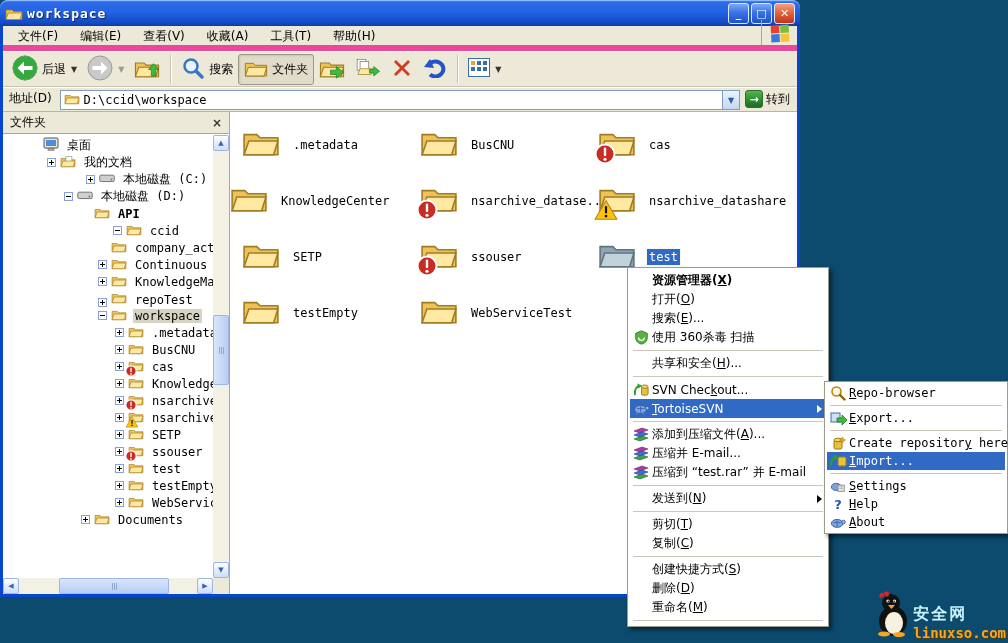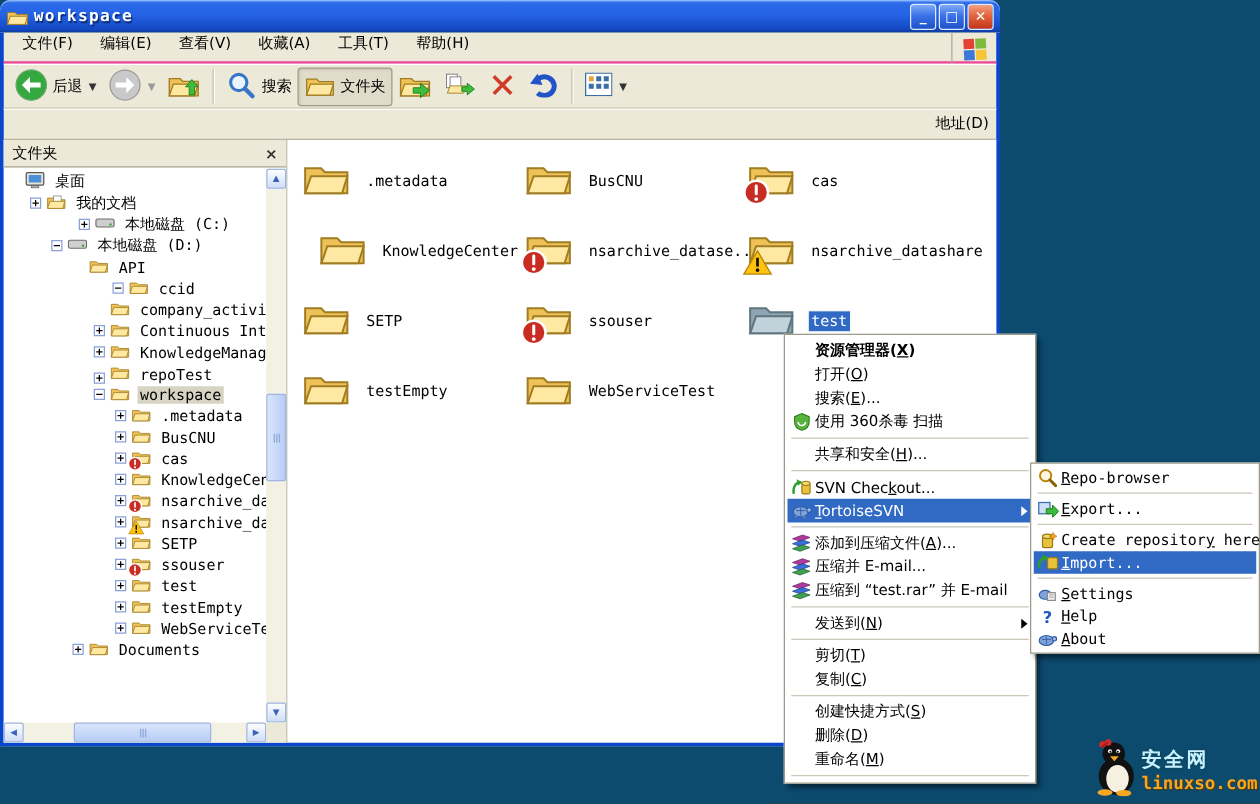--- a/index.html
+++ b/index.html
@@ -17,56 +17,56 @@
   .tbtns { display:flex; gap:2px; }
   .wbtn { width:21px; height:21px; border-radius:3px; border:1px solid #DCE9FC; color:#fff; font-size:11px;
     font-weight:bold; display:flex; align-items:center; justify-content:center;
     background:linear-gradient(180deg,#7FAAF6,#3A72E8 45%,#1E51C8); }
   .wbtn.close { background:linear-gradient(180deg,#F3A183,#E2643C 45%,#C3331A); }
 
   .winbody { height:571px; border:3px solid #0846CE; border-top:none; background:#ECE9D8;
     display:flex; flex-direction:column; }
 
   
-  .menubar { height:25px; display:flex; align-items:flex-start; font-size:12px; padding-left:4px;
-    border-bottom:2px solid #ec4899; }
+  .menubar { height:25px; display:flex; align-items:flex-end; font-size:12px; padding-left:4px;
+    border-bottom:6px solid #ec4899; }
   .mb-item { padding:4px 11px; color:#000; }
   .winflag { margin-left:auto; width:36px; height:25px; border-left:1px solid #ACA899;
     display:flex; align-items:center; justify-content:center; }
 
   
   .toolbar { height:36px; display:flex; align-items:center; border-top:1px solid #fff;
     border-bottom:1px solid #C9C5B2; padding:0 4px; font-size:12px; }
   .tbtn { display:flex; align-items:center; gap:4px; padding:2px 5px; border-radius:3px; height:31px; }
   .tbtn.pressed { border:1px solid #9C9A8A; background:#E0DCC9; box-shadow:inset 1px 1px 2px #C8C4AE; }
   .tsep { width:1px; height:28px; background:#C6C2B0; box-shadow:1px 0 0 #fff; margin:0 5px; }
   .ddc { font-size:8px; color:#333; margin-left:1px; }
 
   
-  .addressbar { height:25px; display:flex; align-items:flex-end; gap:5px; padding:2px 3px;
-    border-top:1px solid #fff; border-bottom:1px solid #B9B5A2; font-size:12px;flex-direction:column; }
+  .addressbar { height:25px; display:flex; align-items:flex-start; gap:5px; padding:2px 3px;
+    border-top:1px solid #fff; border-bottom:1px solid #B9B5A2; font-size:12px; }
   .addr-box { flex:1; height:20px; background:#fff; border:1px solid #7F9DB9; display:flex;
     align-items:center; padding-left:3px; }
   .addr-text { font-family:"DejaVu Sans Mono", monospace; font-size:12px; margin-left:4px; flex:1; }
   .addr-drop { width:17px; height:18px; border-left:1px solid #7F9DB9;
     background:linear-gradient(180deg,#EAF3FF,#C3D9F5); display:flex; align-items:center;
     justify-content:center; font-size:8px; color:#2A5AB0; }
   .go-btn { display:flex; align-items:center; gap:3px; padding-right:4px; }
   .go-ic { width:18px; height:18px; border-radius:3px; border:1px solid #2C6E2C; color:#fff;
     background:linear-gradient(180deg,#57B54E,#2A8A2E 60%,#1E6E22); display:flex;
     align-items:center; justify-content:center; font-size:11px; font-weight:bold; }
 
   
   .content { flex:1; display:flex; min-height:0; }
   .sidepanel { width:227px; background:#fff; border-right:1px solid #ACA899; position:relative;
     display:flex; flex-direction:column; }
   .sp-header { height:22px; background:#ECE9D8; border-bottom:1px solid #ACA899; display:flex;
     align-items:center; padding:0 7px; font-size:12px; }
   .sp-close { margin-left:auto; font-size:12px; font-weight:bold; color:#333; }
-  .tree { flex:1; overflow:hidden; padding-top:3px; margin-right:16px; margin-bottom:16px; }
+  .tree { flex:1; overflow:hidden; padding-top:3px; margin-right:16px; margin-bottom:16px;margin-left:23px; }
   .tree-row { height:17px; display:flex; align-items:center; white-space:nowrap;
     font-size:12px; font-family:"DejaVu Sans Mono", monospace; }
   .tr-box { width:9px; height:9px; border:1px solid #8AA0D8; background:#fff; color:#000;
     flex:none; margin-right:4px; position:relative; }
   .tr-box i { position:absolute; left:1px; top:3px; width:5px; height:1px; background:#000; }
   .tr-box.plus b { position:absolute; left:3px; top:1px; width:1px; height:5px; background:#000; }
   .tr-spacer { width:13px; flex:none; }
   .tr-ic { width:18px; flex:none; position:relative; margin-right:4px; }
   .tr-ic .ovl { position:absolute; left:-3px; bottom:-2px; }
   .tr-label { padding:0 2px; }
@@ -101,21 +101,21 @@
     white-space:nowrap; color:#000; }
   .menu-item.hl { background:#316AC5; color:#fff; }
   .menu-item.bold { font-weight:bold; height:20px; }
   .m-ic { width:22px; flex:none; display:flex; align-items:center; justify-content:center; }
   .m-arrow { position:absolute; right:4px; top:50%; margin-top:-4px; width:0; height:0;
     border-left:5px solid currentColor; border-top:4px solid transparent; border-bottom:4px solid transparent; }
   .menu-sep { height:1px; background:#C9C6BA; margin:3px 3px; }
   .submenu .menu-item { height:18px; font-family:"DejaVu Sans Mono", monospace; }
 
   
-  .watermark { position:absolute; right:2px; bottom:2px; display:flex; align-items:center; }
+  .watermark { position:absolute; right:2px; bottom:2px; display:flex; align-items:flex-end; }
   .wm-l1 { color:#C8F2FF; font-size:16px; font-weight:bold; letter-spacing:2px;
     text-shadow:1px 1px 0 #0A4A66, -1px -1px 0 #0A4A66, 1px -1px 0 #0A4A66, -1px 1px 0 #0A4A66; }
   .wm-l2 { color:#F5A623; font-size:14px; font-weight:bold; font-family:"DejaVu Sans Mono", monospace;
     text-shadow:1px 1px 0 #5A3A00; }
 </style>
 </head>
 <body>
 
 <div class="stage">
 
@@ -286,21 +286,21 @@
               <div class="tree-row" style="padding-left: 38px;">
                 <span class="tr-box">
                   <i></i>
                 </span>
                 <span class="tr-ic"><svg width="16" height="12" viewBox="0 0 17 12">
                     <rect x="0.8" y="3" width="15.4" height="6.8" rx="1.5" fill="#CFCFCF" stroke="#6E6E6E"></rect>
                     <circle cx="13.2" cy="7.6" r="1" fill="#3C9E3C"></circle>
                   </svg></span>
                 <span class="tr-label">本地磁盘 (D:)</span>
               </div>
-              <div class="tree-row" style="padding-left: 55px;">
+              <div class="tree-row" style="padding-left: 55px; font-weight: bold;">
                 <span class="tr-spacer"></span>
                 <span class="tr-ic"><svg width="16" height="13" viewBox="0 0 36 30">
                     <path d="M2 8 h12 l3 3 h17 v16 H2 z" fill="#EFC258" stroke="#A07C22" stroke-width="1.5"></path>
                     <path d="M2 27 l4.5-13 h27.5 l-4 13 z" fill="#FFE9A2" stroke="#A07C22" stroke-width="1.5"></path>
                   </svg></span>
                 <span class="tr-label">API</span>
               </div>
               <div class="tree-row" style="padding-left: 87px;">
                 <span class="tr-box">
                   <i></i>
@@ -554,21 +554,21 @@
               <span class="tile-ic"><svg width="38" height="32" viewBox="0 0 36 30">
                   <path d="M2 8 h12 l3 3 h17 v16 H2 z" fill="#EFC258" stroke="#A07C22" stroke-width="1.5"></path>
                   <path d="M2 27 l4.5-13 h27.5 l-4 13 z" fill="#FFE9A2" stroke="#A07C22" stroke-width="1.5"></path>
                 </svg><svg class="ovl" width="22" height="22" viewBox="0 0 20 20">
                   <circle cx="10" cy="10" r="8.6" fill="#C92C22" stroke="#fff" stroke-width="1.8"></circle>
                   <rect x="8.9" y="4.2" width="2.2" height="7.8" rx="1" fill="#fff"></rect>
                   <circle cx="10" cy="14.8" r="1.4" fill="#fff"></circle>
                 </svg></span>
               <span class="tile-label">cas</span>
             </div>
-            <div class="tile" style="left: 25px; top: 70px;">
+            <div class="tile" style="left: 0; top: 70px;">
               <span class="tile-ic"><svg width="38" height="32" viewBox="0 0 36 30">
                   <path d="M2 8 h12 l3 3 h17 v16 H2 z" fill="#EFC258" stroke="#A07C22" stroke-width="1.5"></path>
                   <path d="M2 27 l4.5-13 h27.5 l-4 13 z" fill="#FFE9A2" stroke="#A07C22" stroke-width="1.5"></path>
                 </svg></span>
               <span class="tile-label">KnowledgeCenter</span>
             </div>
             <div class="tile" style="left: 190px; top: 70px;">
               <span class="tile-ic"><svg width="38" height="32" viewBox="0 0 36 30">
                   <path d="M2 8 h12 l3 3 h17 v16 H2 z" fill="#EFC258" stroke="#A07C22" stroke-width="1.5"></path>
                   <path d="M2 27 l4.5-13 h27.5 l-4 13 z" fill="#FFE9A2" stroke="#A07C22" stroke-width="1.5"></path>
@@ -741,21 +741,21 @@
       <div class="menu-item">
         <span class="m-ic"></span>
         <span>删除(<u>D</u>)</span>
       </div>
       <div class="menu-item">
         <span class="m-ic"></span>
         <span>重命名(<u>M</u>)</span>
       </div>
       <div class="menu-sep"></div>
     </div>
-  <div class="menu submenu" id="submenu" style="left:824px;top:370px;width:184px;">
+  <div class="menu submenu" id="submenu" style="left:824px;top:381px;width:184px;">
       <div class="menu-item">
         <span class="m-ic">
           <svg width="16" height="16" viewBox="0 0 16 16">
             <circle cx="6.5" cy="6.5" r="4.5" fill="#FDF6E0" stroke="#B8860B" stroke-width="1.6"></circle>
             <line x1="10" y1="10" x2="14.5" y2="14.5" stroke="#8A6508" stroke-width="2.4" stroke-linecap="round"></line>
           </svg>
         </span>
         <span><u>R</u>epo-browser</span>
       </div>
       <div class="menu-sep"></div>

